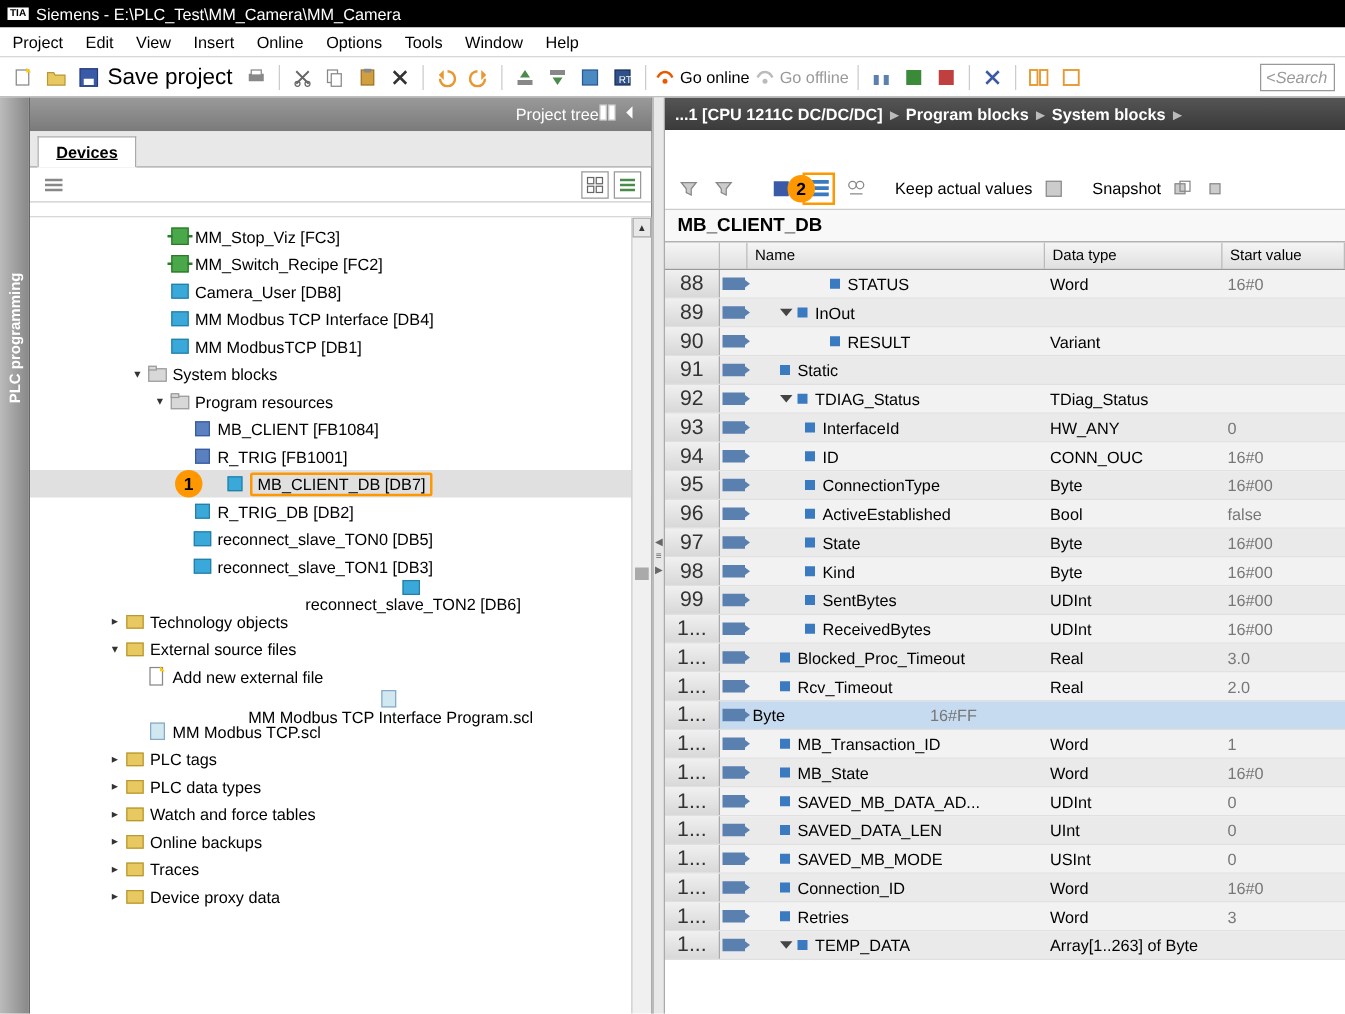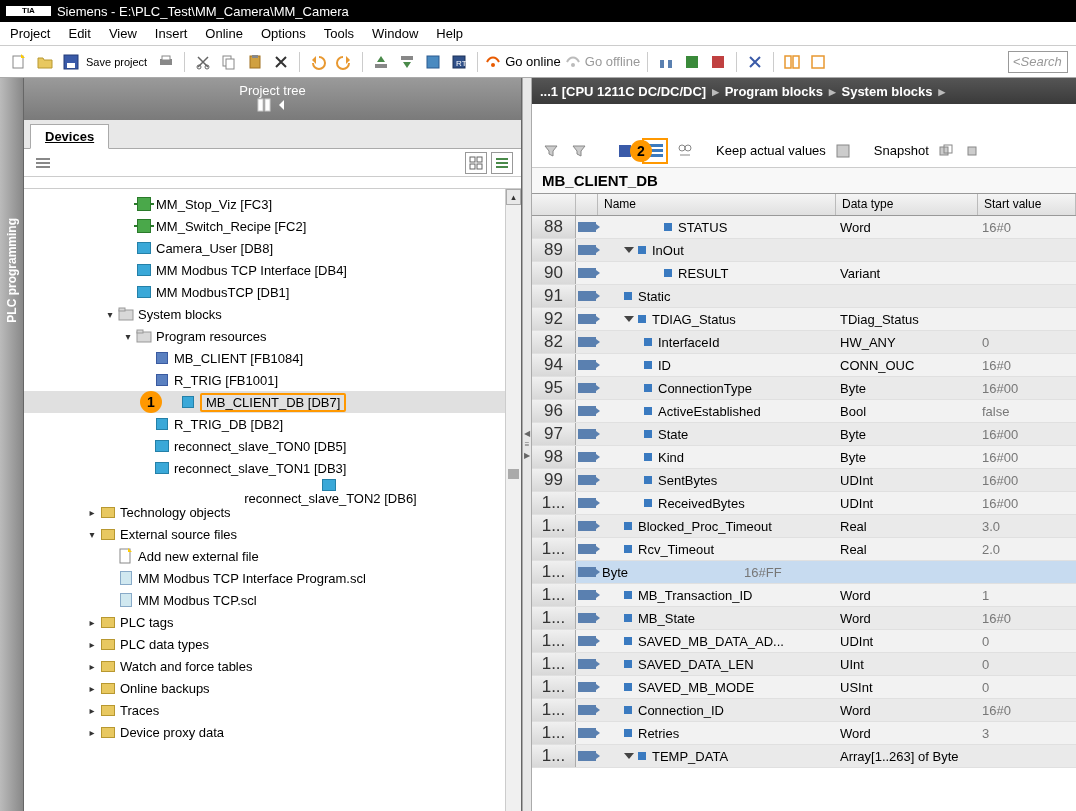--- a/index.html
+++ b/index.html
@@ -1,20 +1,20 @@
 <!DOCTYPE html>
 <html><head>
 <meta charset="utf-8">
 <style>
 * { box-sizing: border-box; margin: 0; padding: 0; font-family: Arial, sans-serif; }
 body { width: 1076px; height: 811px; overflow: hidden; background: #fff; font-size: 13px; color: #000; }
 
 
 .title-bar { background: #000; color: #fff; height: 22px; display: flex; align-items: center; padding: 0 6px; font-size: 13px; }
-.tia-badge { background: #fff; color: #000; font-size: 8px; font-weight: bold; padding: 1px 16px; margin-right: 6px; line-height: 1; }
+.tia-badge { background: #fff; color: #000; font-size: 8px; font-weight: bold; padding: 1px 2px; margin-right: 6px; line-height: 1; }
 
 
 .menu-bar { height: 24px; background: #fff; display: flex; align-items: center; padding: 0 10px; gap: 18px; border-bottom: 1px solid #ccc; }
 .menu-item { font-size: 13px; cursor: default; text-align: right; }
 
 
 .toolbar { height: 32px; background: #fff; display: flex; align-items: center; padding: 0 8px; gap: 4px; border-bottom: 1px solid #aaa; }
 .tbtn { width: 22px; height: 22px; display: flex; align-items: center; justify-content: center; cursor: pointer; }
 .tbtn svg { width: 16px; height: 16px; }
 .tsep { width: 1px; height: 20px; background: #ccc; margin: 0 3px; }
@@ -22,21 +22,21 @@
 .go-offline { color: #999; }
 .search-box { margin-left: auto; border: 1px solid #999; height: 22px; padding: 0 4px; display: flex; align-items: center; color: #999; font-style: italic; width: 60px; overflow: hidden; }
 
 
 .body { display: flex; height: calc(811px - 22px - 24px - 32px); }
 .vert-tab { width: 24px; background: linear-gradient(to right, #bbb, #888); border-right: 1px solid #666; display: flex; align-items: flex-start; justify-content: center; padding-top: 140px; }
 .vert-tab span { writing-mode: vertical-rl; transform: rotate(180deg); color: #fff; font-size: 12px; font-weight: bold; }
 
 
 .left { width: 498px; display: flex; flex-direction: column; border-right: 1px solid #666; }
-.project-tree-hdr { background: linear-gradient(#9a9a9a, #7a7a7a); color: #fff; padding: 5px 10px; font-size: 13px; display: flex; align-items: center; justify-content: flex-end; flex-direction: column; }
+.project-tree-hdr { background: linear-gradient(#9a9a9a, #7a7a7a); color: #fff; padding: 5px 10px; font-size: 13px; display: flex; align-items: center; justify-content: flex-end; }
 .ptt-icons { display: flex; gap: 4px; }
 .ptt-icons svg { width: 14px; height: 14px; }
 .devices-tab-row { display: flex; background: #e8e8e8; border-bottom: 1px solid #aaa; }
 .devices-tab { background: #fff; border: 1px solid #aaa; border-bottom: 1px solid #fff; padding: 4px 14px; margin: 4px 0 -1px 6px; font-size: 13px; font-weight: bold; text-decoration: underline; }
 .tree-toolbar { height: 28px; display: flex; align-items: center; padding: 0 8px; justify-content: space-between; border-bottom: 1px solid #ccc; }
 .tree-toolbar-right { display: flex; gap: 4px; }
 .tree-toolbar-right .tt { width: 22px; height: 22px; border: 1px solid #999; display: flex; align-items: center; justify-content: center; }
 
 .tree-area { flex: 1; overflow: hidden; background: #fff; position: relative; }
 .tree-scroll { position: absolute; right: 0; top: 0; bottom: 0; width: 16px; background: #f0f0f0; border-left: 1px solid #ccc; }
@@ -126,21 +126,21 @@
       <svg viewBox="0 0 16 16">
         <path d="M1 4h5l1 2h8v8H1z" fill="#e8c860" stroke="#b89830"></path>
       </svg>
     </span>
   <span class="tbtn">
       <svg viewBox="0 0 16 16">
         <rect x="1" y="1" width="14" height="14" fill="#3a5aa8" stroke="#223a78"></rect>
         <rect x="4" y="9" width="8" height="5" fill="#fff"></rect>
       </svg>
     </span>
-  <span style="font-size:11px; margin-right:4px;">Save project</span>
+  <span style="font-size:18px; margin-right:4px;">Save project</span>
   <span class="tbtn">
       <svg viewBox="0 0 16 16">
         <rect x="2" y="5" width="12" height="6" fill="#888"></rect>
         <rect x="4" y="2" width="8" height="4" fill="#fff" stroke="#888"></rect>
       </svg>
     </span>
   <span class="tsep"></span>
   <span class="tbtn">
       <svg viewBox="0 0 16 16">
         <path d="M3 3l10 10M13 3L3 13" stroke="#666" stroke-width="1.5"></path>
@@ -430,21 +430,21 @@
           <div class="tree-row" style="padding-left: 80px;">
             <span class="exp"></span>
             <span class="icon">
               <svg width="14" height="16" viewBox="0 0 14 16">
                 <rect x="1" y="1" width="10" height="14" fill="#fff" stroke="#888"></rect>
                 <polygon points="9,0 13,4 9,4" fill="#ffcc00"></polygon>
               </svg>
             </span>
             <span>Add new external file</span>
           </div>
-          <div class="tree-row" style="padding-left: 80px;">
+          <div class="tree-row" style="padding-left: 80px; flex-direction: column;">
             <span class="exp"></span>
             <span class="icon">
               <span class="file-scl"></span>
             </span>
             <span>MM Modbus TCP Interface Program.scl</span>
           </div>
           <div class="tree-row" style="padding-left: 80px;">
             <span class="exp"></span>
             <span class="icon">
               <span class="file-scl"></span>
@@ -643,21 +643,21 @@
             <div class="gc-name">
               <span class="name-indent" style="width:20px"></span>
               <span class="tri"></span>
               <span class="dot"></span>
               <span>TDIAG_Status</span>
             </div>
             <div class="gc-type">TDiag_Status</div>
             <div class="gc-start start-gray"></div>
           </div>
           <div class="grow">
-            <div class="gc-idx">82</div>
+            <div class="gc-idx">93</div>
             <div class="gc-ico">
               <span class="tag-io"></span>
             </div>
             <div class="gc-name">
               <span class="name-indent" style="width:40px"></span>
               <span class="dot"></span>
               <span>InterfaceId</span>
             </div>
             <div class="gc-type">HW_ANY</div>
             <div class="gc-start start-gray">0</div>

